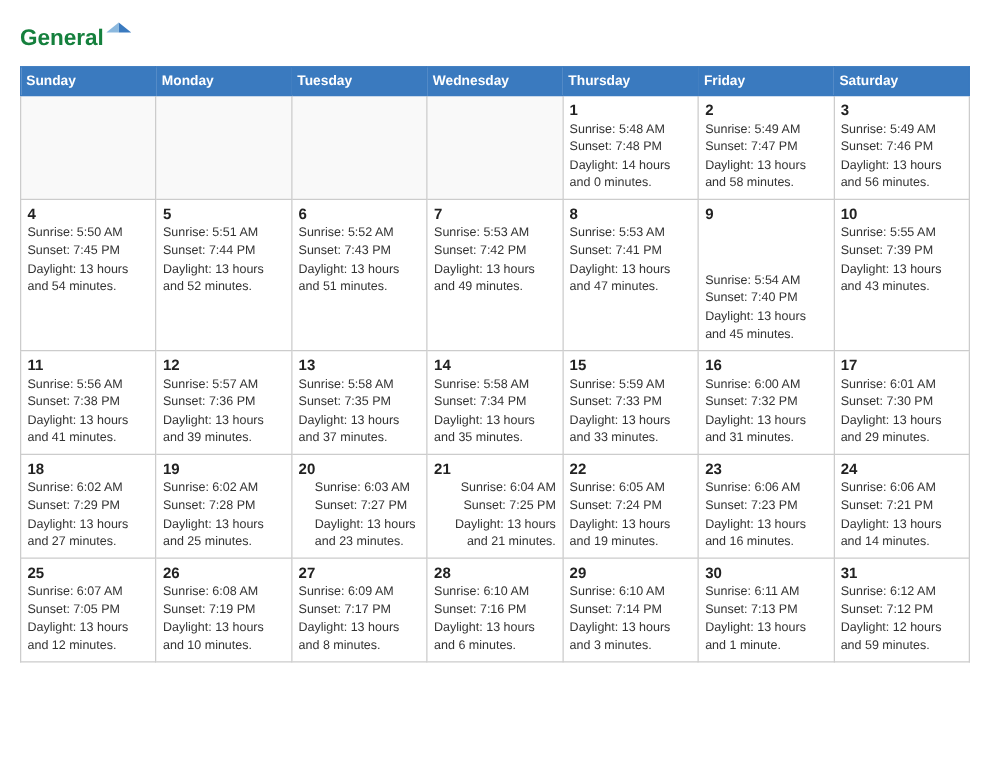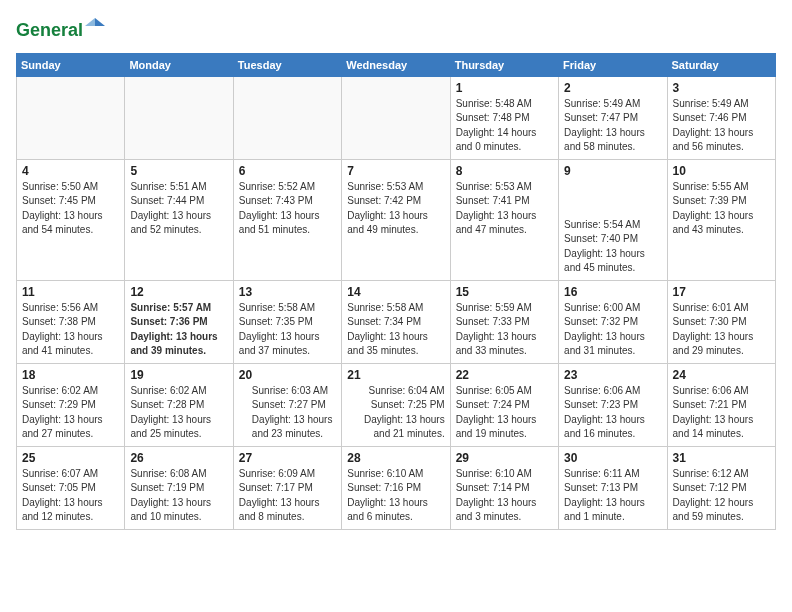--- a/index.html
+++ b/index.html
@@ -199,21 +199,21 @@
       <tr>
         <td>
           <div class="day-number">11</div>
           <div class="day-info" style="white-space: pre-line;">Sunrise: 5:56 AM
 Sunset: 7:38 PM
 Daylight: 13 hours
 and 41 minutes.</div>
         </td>
         <td>
           <div class="day-number">12</div>
-          <div class="day-info" style="white-space: pre-line; font-weight: bold;">Sunrise: 5:57 AM
+          <div class="day-info" style="white-space: pre-line;">Sunrise: 5:57 AM
 Sunset: 7:36 PM
 Daylight: 13 hours
 and 39 minutes.</div>
         </td>
         <td>
           <div class="day-number">13</div>
           <div class="day-info" style="white-space: pre-line;">Sunrise: 5:58 AM
 Sunset: 7:35 PM
 Daylight: 13 hours
 and 37 minutes.</div>

